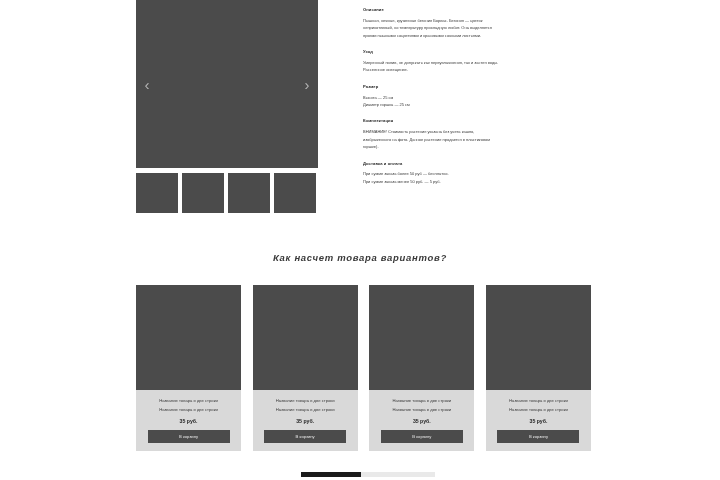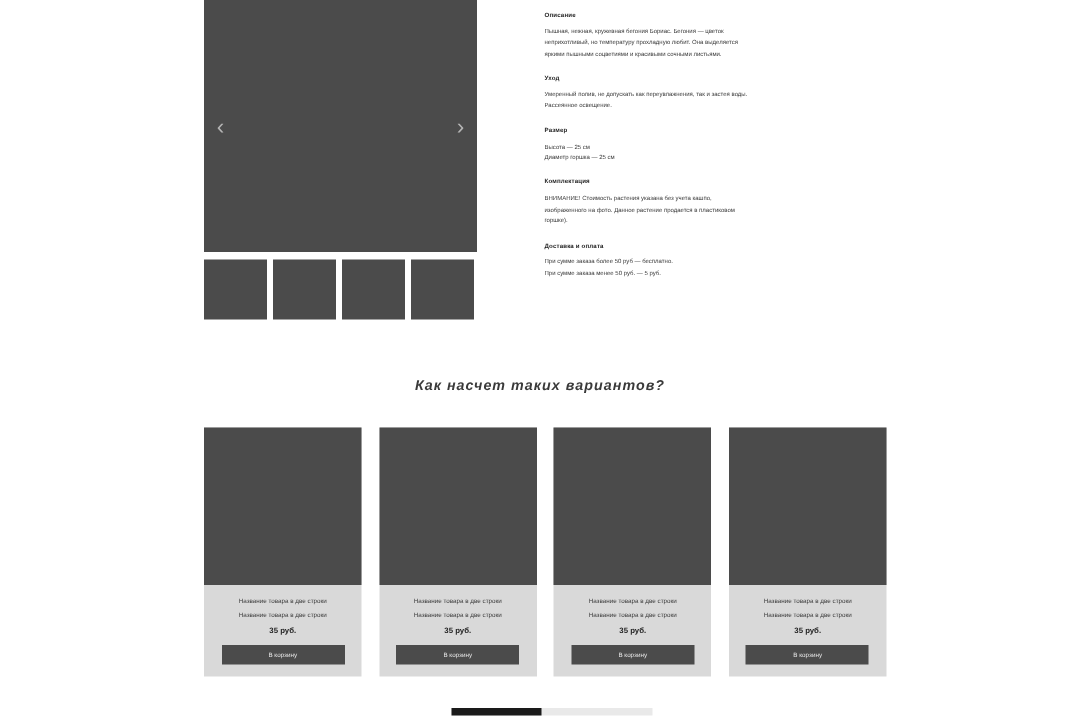--- a/index.html
+++ b/index.html
@@ -248,21 +248,21 @@
         <div class="info-heading">Доставка и оплата</div>
         <div class="info-text">
           <span class="ln">При сумме заказа более 50 руб — бесплатно.</span>
           <span class="ln">При сумме заказа менее 50 руб. — 5 руб.</span>
         </div>
       </div>
 
     </div>
   </div>
 
-  <div class="suggest-title">Как насчет таких вариантов?</div>
+  <div class="suggest-title">Как насчет товара вариантов?</div>
 
   <div class="cards">
 
     <div class="card">
       <div class="card-image"></div>
       <div class="card-body">
         <div class="card-title">
           <span class="ln">Название товара в две строки</span>
           <span class="ln">Название товара в две строки</span>
         </div>

